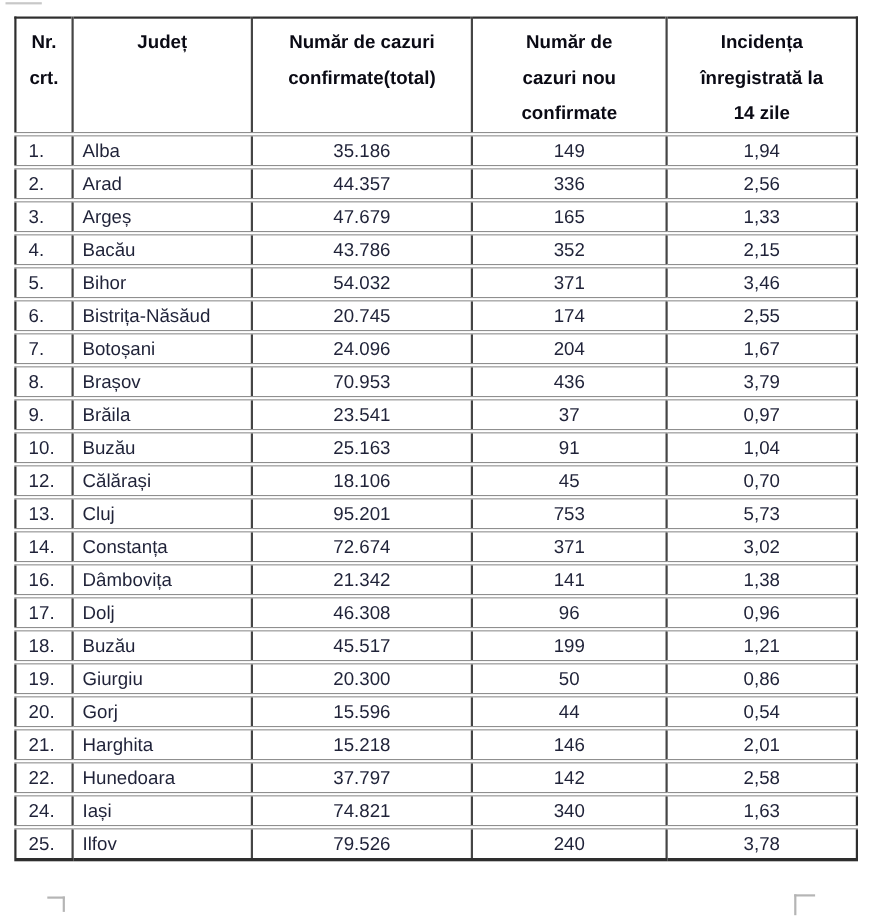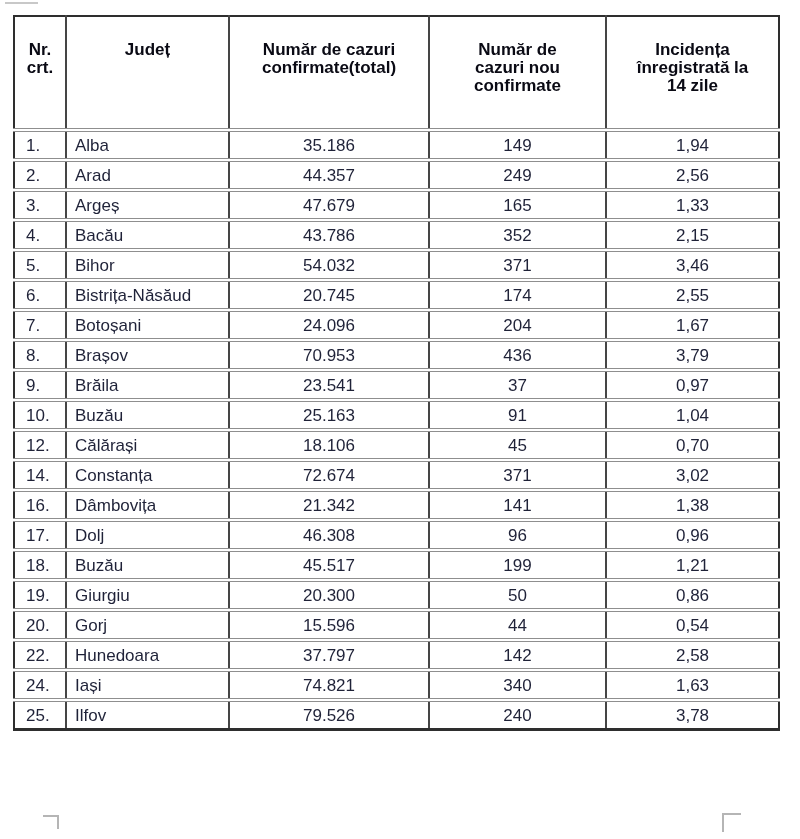--- a/index.html
+++ b/index.html
@@ -34,25 +34,25 @@
   }
   table.data-table th:last-child,
   table.data-table td:last-child {
     border-right: none;
   }
 
   
   table.data-table thead th {
     height: 86px;
     vertical-align: top;
-    padding-top: 24px;
+    padding-top: 6px;
     font-weight: bold;
     color: #0a0a14;
     text-align: center;
-    line-height: 18px;
+    line-height: 32px;
     white-space: pre-line;
     border-bottom: 4px double #8f8f8f;
   }
 
   
   table.data-table tbody td {
     height: 24px;
     vertical-align: middle;
     color: #1f2238;
     border-bottom: 4px double #8f8f8f;
@@ -140,21 +140,21 @@
           <td class="col-nr">1.</td>
           <td class="col-judet">Alba</td>
           <td class="col-total">35.186</td>
           <td class="col-nou">149</td>
           <td class="col-incidenta">1,94</td>
         </tr>
         <tr>
           <td class="col-nr">2.</td>
           <td class="col-judet">Arad</td>
           <td class="col-total">44.357</td>
-          <td class="col-nou">249</td>
+          <td class="col-nou">336</td>
           <td class="col-incidenta">2,56</td>
         </tr>
         <tr>
           <td class="col-nr">3.</td>
           <td class="col-judet">Argeș</td>
           <td class="col-total">47.679</td>
           <td class="col-nou">165</td>
           <td class="col-incidenta">1,33</td>
         </tr>
         <tr>
@@ -207,20 +207,27 @@
           <td class="col-incidenta">1,04</td>
         </tr>
         <tr>
           <td class="col-nr">12.</td>
           <td class="col-judet">Călărași</td>
           <td class="col-total">18.106</td>
           <td class="col-nou">45</td>
           <td class="col-incidenta">0,70</td>
         </tr>
         <tr>
+          <td class="col-nr">13.</td>
+          <td class="col-judet">Cluj</td>
+          <td class="col-total">95.201</td>
+          <td class="col-nou">753</td>
+          <td class="col-incidenta">5,73</td>
+        </tr>
+        <tr>
           <td class="col-nr">14.</td>
           <td class="col-judet">Constanța</td>
           <td class="col-total">72.674</td>
           <td class="col-nou">371</td>
           <td class="col-incidenta">3,02</td>
         </tr>
         <tr>
           <td class="col-nr">16.</td>
           <td class="col-judet">Dâmbovița</td>
           <td class="col-total">21.342</td>
@@ -249,20 +256,27 @@
           <td class="col-incidenta">0,86</td>
         </tr>
         <tr>
           <td class="col-nr">20.</td>
           <td class="col-judet">Gorj</td>
           <td class="col-total">15.596</td>
           <td class="col-nou">44</td>
           <td class="col-incidenta">0,54</td>
         </tr>
         <tr>
+          <td class="col-nr">21.</td>
+          <td class="col-judet">Harghita</td>
+          <td class="col-total">15.218</td>
+          <td class="col-nou">146</td>
+          <td class="col-incidenta">2,01</td>
+        </tr>
+        <tr>
           <td class="col-nr">22.</td>
           <td class="col-judet">Hunedoara</td>
           <td class="col-total">37.797</td>
           <td class="col-nou">142</td>
           <td class="col-incidenta">2,58</td>
         </tr>
         <tr>
           <td class="col-nr">24.</td>
           <td class="col-judet">Iași</td>
           <td class="col-total">74.821</td>

